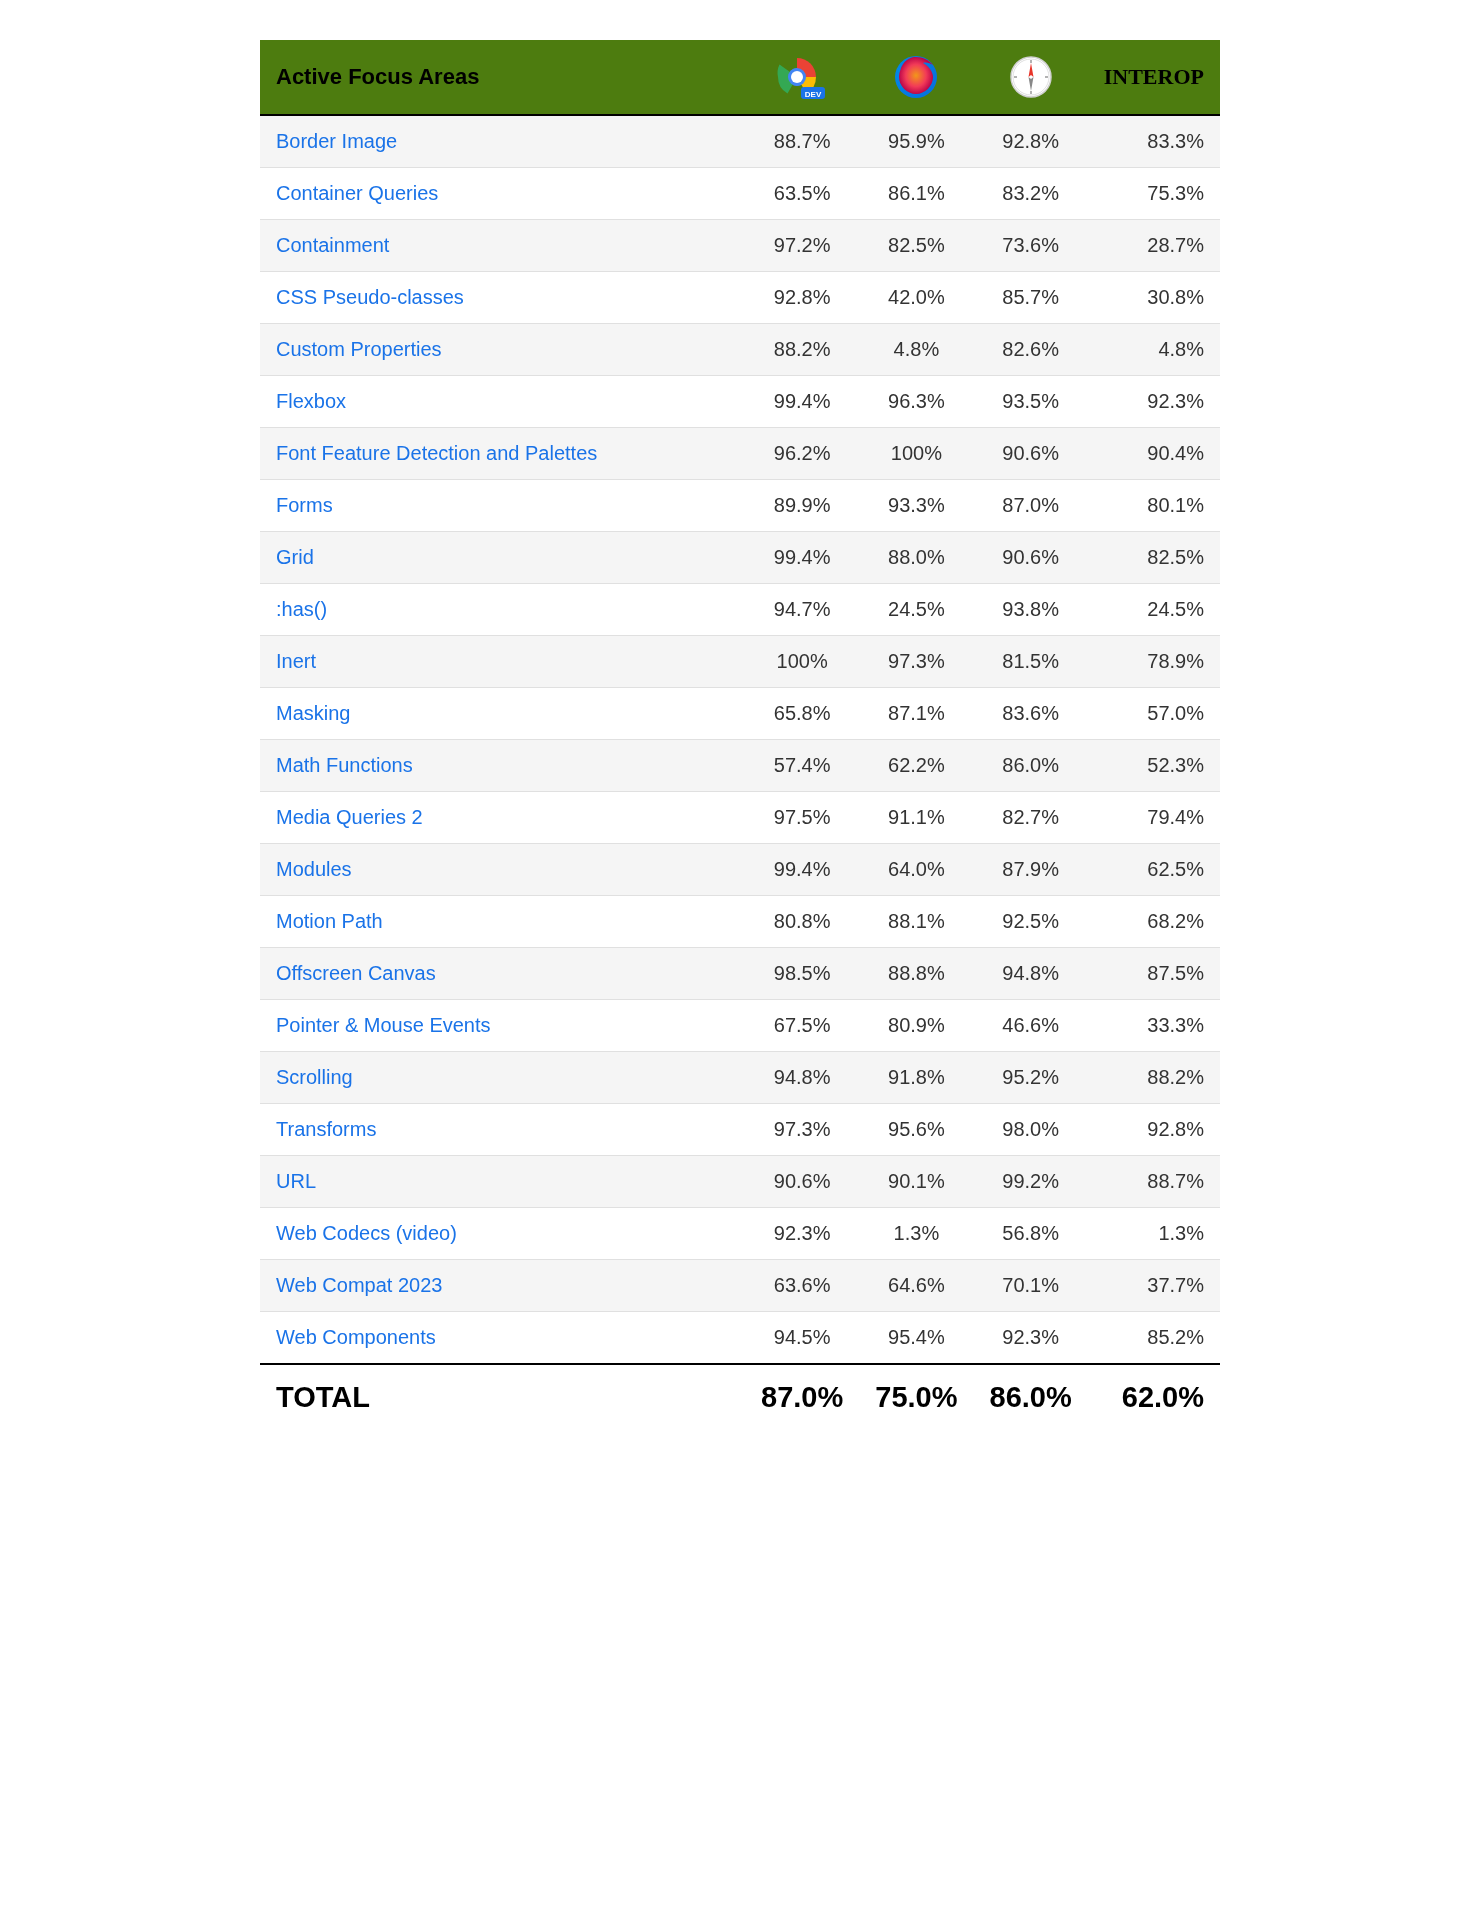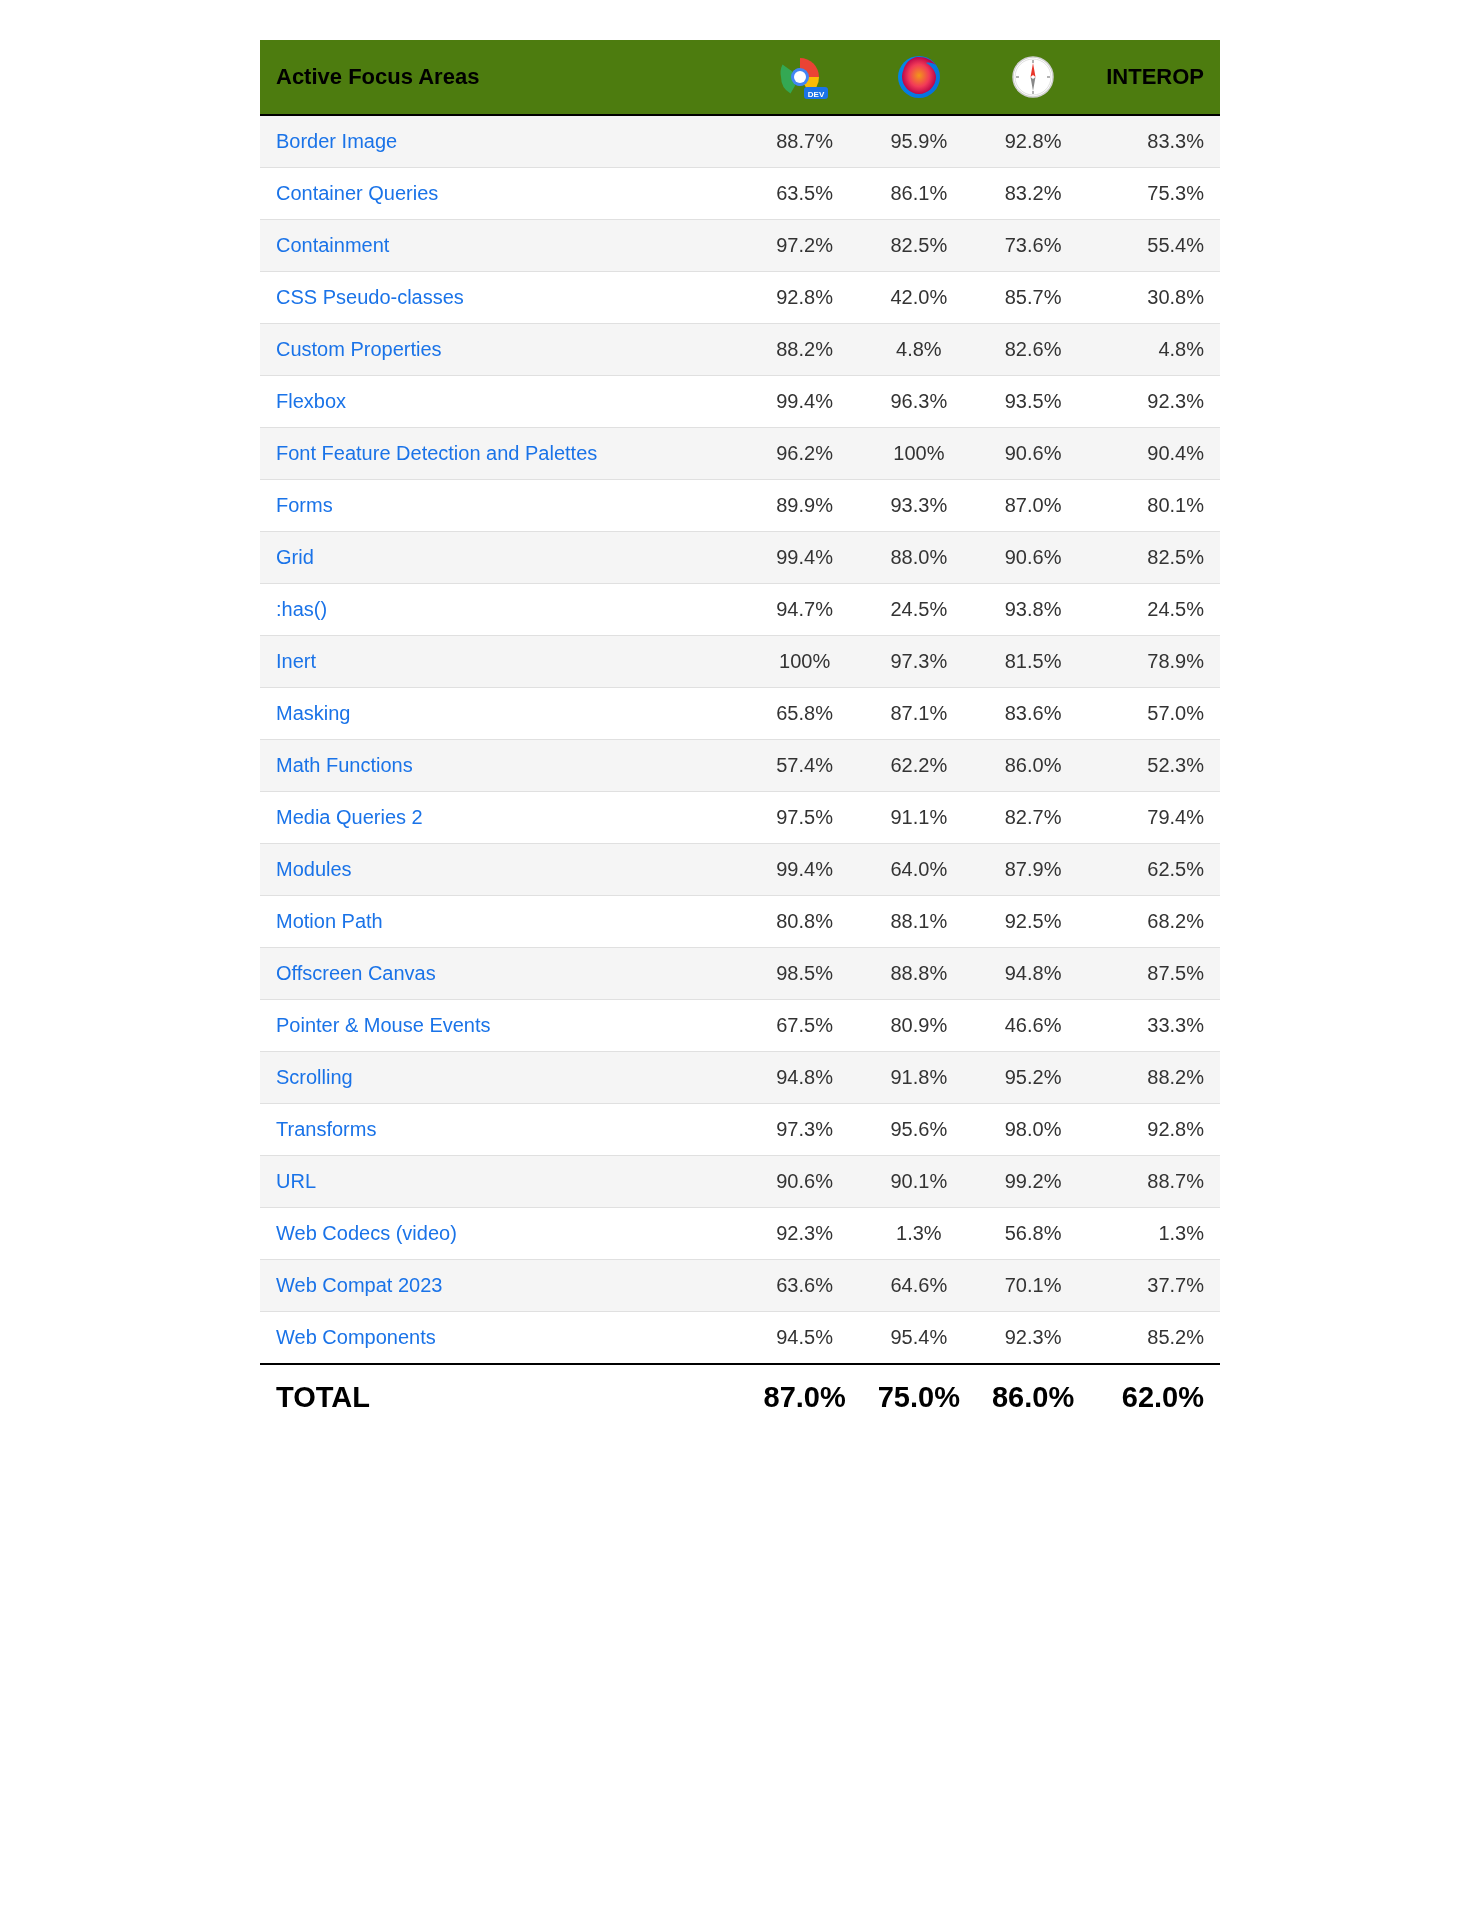--- a/index.html
+++ b/index.html
@@ -37,20 +37,21 @@
       padding: 14px 16px;
       font-size: 22px;
       font-weight: 700;
       color: #000;
       text-align: left;
     }
 
     thead th.interop-col {
       text-align: right;
       width: 110px;
+      font-family: Liberation Serif, serif;
     }
 
     tbody tr {
       border-bottom: 1px solid #e0e0e0;
     }
 
     tbody tr:nth-child(odd) {
       background: #f5f5f5;
     }
 
@@ -198,21 +199,21 @@
           <td class="num-col">63.5%</td>
           <td class="num-col">86.1%</td>
           <td class="num-col">83.2%</td>
           <td class="interop-col">75.3%</td>
         </tr>
         <tr>
           <td class="name-col">Containment</td>
           <td class="num-col">97.2%</td>
           <td class="num-col">82.5%</td>
           <td class="num-col">73.6%</td>
-          <td class="interop-col">55.4%</td>
+          <td class="interop-col">28.7%</td>
         </tr>
         <tr>
           <td class="name-col">CSS Pseudo-classes</td>
           <td class="num-col">92.8%</td>
           <td class="num-col">42.0%</td>
           <td class="num-col">85.7%</td>
           <td class="interop-col">30.8%</td>
         </tr>
         <tr>
           <td class="name-col">Custom Properties</td>

